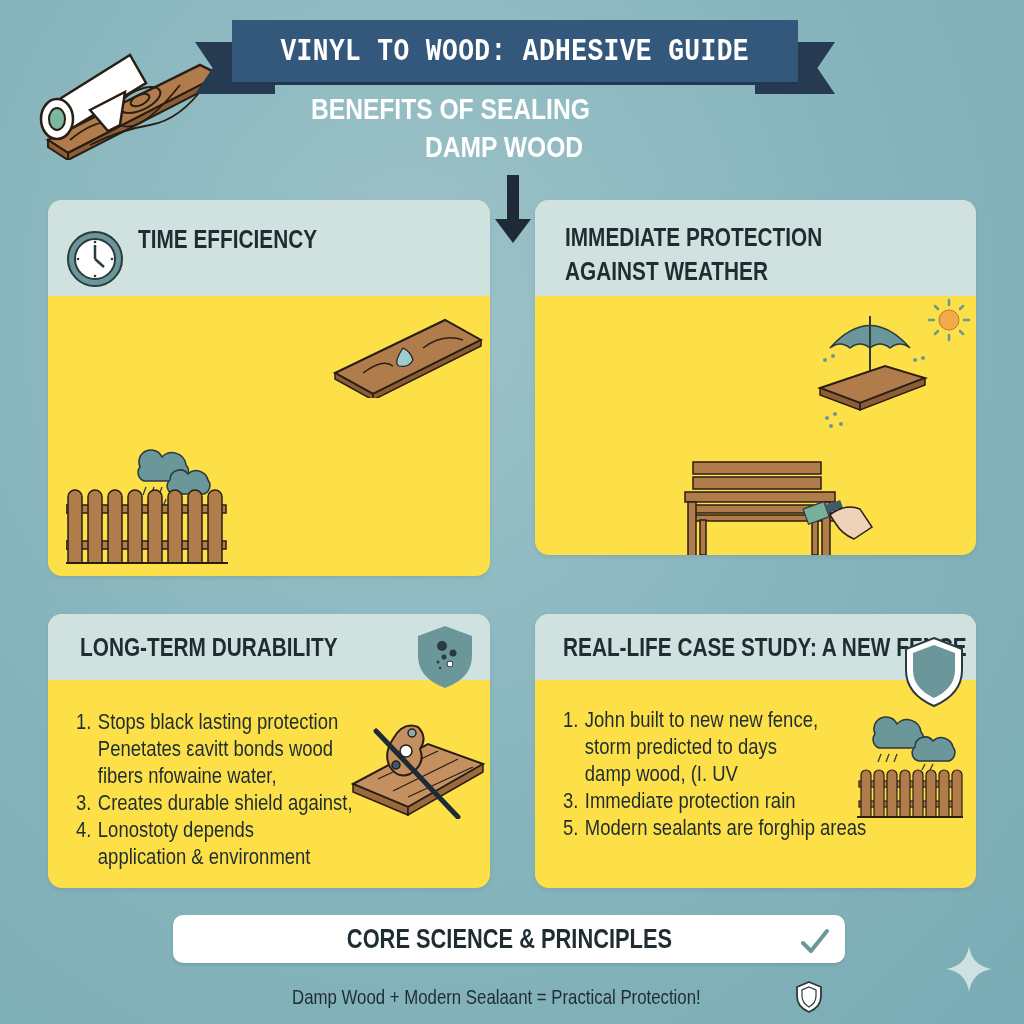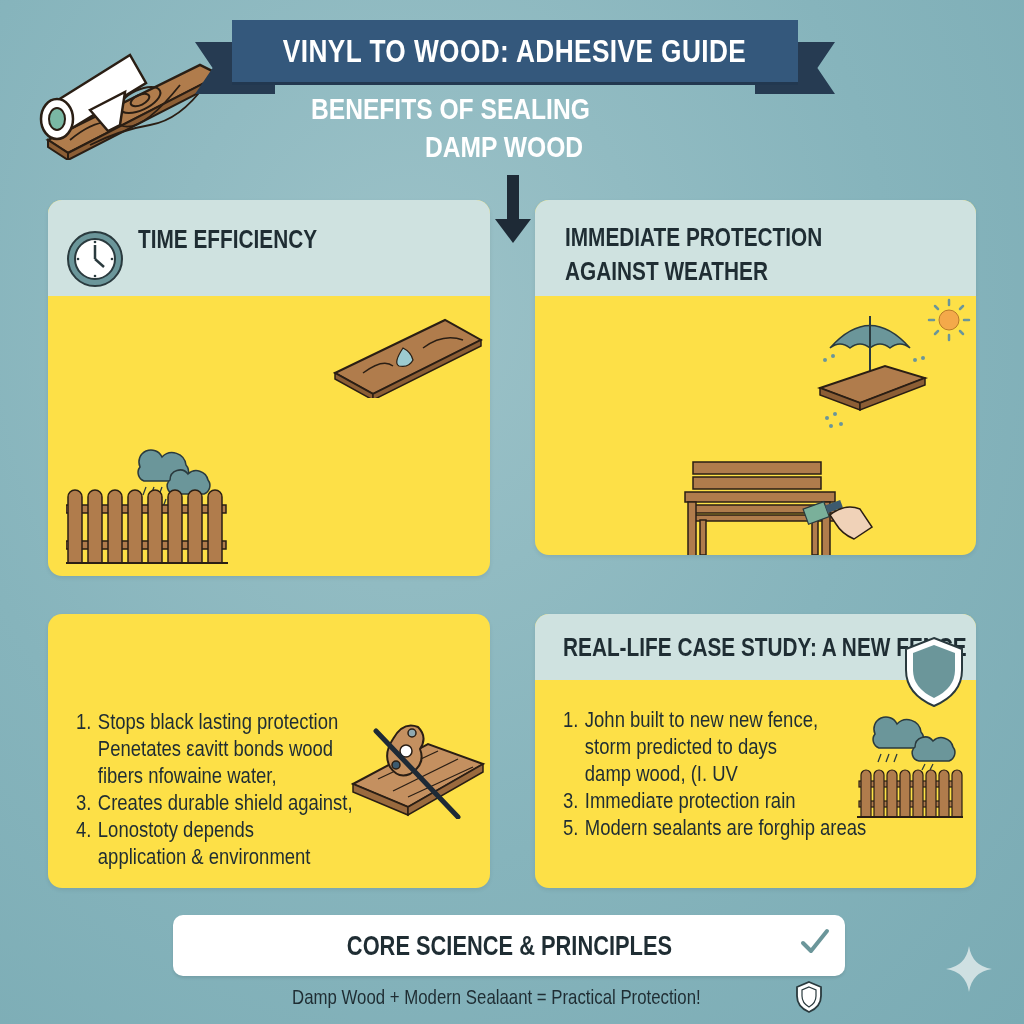--- a/index.html
+++ b/index.html
@@ -13,20 +13,21 @@
 
   
   .banner-wrap { position: absolute; left: 195px; top: 20px; width: 640px; height: 74px; }
   .banner-tail { position: absolute; top: 22px; width: 80px; height: 52px; background: #263b52; }
   .banner-tail.left { left: 0; clip-path: polygon(0 0, 100% 0, 100% 100%, 0 100%, 22% 50%); }
   .banner-tail.right { right: 0; clip-path: polygon(0 0, 100% 0, 78% 50%, 100% 100%, 0 100%); }
   .banner-main {
     position: absolute; left: 37px; top: 0; width: 566px; height: 62px;
     background: #34587c; display: flex; align-items: center; justify-content: center;
     box-shadow: 0 3px 0 #223850;
+    font-family: Liberation Mono, monospace;
   }
   .banner-title {
     color: #fff; font-weight: 700; font-size: 32px; letter-spacing: 0.5px;
     transform: scaleX(0.82); white-space: nowrap;
   }
   .subtitle-1, .subtitle-2 {
     position: absolute; color: #fff; font-weight: 700; font-size: 30px;
     transform: scaleX(0.82); transform-origin: left center; white-space: nowrap;
   }
   .subtitle-1 { left: 311px; top: 92px; }
@@ -59,21 +60,21 @@
   #card-weather .card-head { height: 96px; }
   #card-durability { left: 48px; top: 614px; width: 442px; height: 274px; }
   #card-durability .card-head { height: 66px; }
   #card-case { left: 535px; top: 614px; width: 441px; height: 274px; }
   #card-case .card-head { height: 66px; }
 
   .svg-abs { position: absolute; }
 
   
   .core-bar {
-    position: absolute; left: 173px; top: 915px; width: 672px; height: 61px;
+    position: absolute; left: 173px; top: 915px; width: 672px; height: 48px;
     background: #fff; border-radius: 10px; display: flex; align-items: center; justify-content: center;
     box-shadow: 0 2px 3px rgba(0,0,0,0.1);
   }
   .core-title {
     font-size: 28px; font-weight: 700; color: #1f2d33; transform: scaleX(0.78); white-space: nowrap;
   }
   .check { position: absolute; right: 14px; top: 12px; }
   .equation {
     position: absolute; left: 292px; top: 985px; font-size: 21px; color: #1f2d33;
     transform: scaleX(0.8); transform-origin: left center; white-space: nowrap;
@@ -212,20 +213,32 @@
     </g>
     <g transform="rotate(-20 150 50)">
       <rect x="125" y="40" width="22" height="16" fill="#7ab09a" stroke="#2a3a3e" stroke-width="1.2"></rect>
       <rect x="147" y="44" width="16" height="8" fill="#3d5a6e"></rect>
     </g>
     <path d="M150,55 q15,-12 30,-6 l12,18 l-18,12 q-12,-5 -18,-15 Z" fill="#f0d2b8" stroke="#2a1e14" stroke-width="1.5"></path>
   </svg>
 </div>
 
 <div class="card" id="card-durability">
+  <div class="card-head">
+    <div class="card-title" style="left:32px;top:16px">LONG-TERM DURABILITY</div>
+    <svg class="svg-abs" style="left:368px;top:10px" width="58" height="66" viewBox="0 0 58 66">
+      <path d="M29,2 L56,12 V32 Q56,54 29,64 Q2,54 2,32 V12 Z" fill="#6b969a"></path>
+      <circle cx="26" cy="22" r="5" fill="#2a3a3e"></circle>
+        <circle cx="37" cy="29" r="3.5" fill="#2a3a3e"></circle>
+      <circle cx="28" cy="33" r="2.5" fill="#2a3a3e"></circle>
+        <circle cx="34" cy="40" r="3" fill="#fff" stroke="#2a3a3e" stroke-width="1"></circle>
+      <circle cx="22" cy="38" r="1.5" fill="#2a3a3e"></circle>
+        <circle cx="24" cy="44" r="1.2" fill="#2a3a3e"></circle>
+    </svg>
+  </div>
   <ul class="card-list" style="left:28px;top:94px">
     <li><span class="num">1.</span><span>Stops black lasting protection</span></li>
     <li class="cont"><span>Penetates εavitt bonds wood</span></li>
     <li class="cont"><span>fibers nfowaine water,</span></li>
     <li><span class="num">3.</span><span>Creates durable shield against,</span></li>
     <li><span class="num">4.</span><span>Lonostoty depends</span></li>
     <li class="cont"><span>application &amp; environment</span></li>
   </ul>
   <svg class="svg-abs" style="left:300px;top:105px" width="140" height="100" viewBox="0 0 140 100">
     <polygon points="5,65 80,25 135,45 60,88" fill="#c49060" stroke="#2a1e14" stroke-width="2"></polygon>

